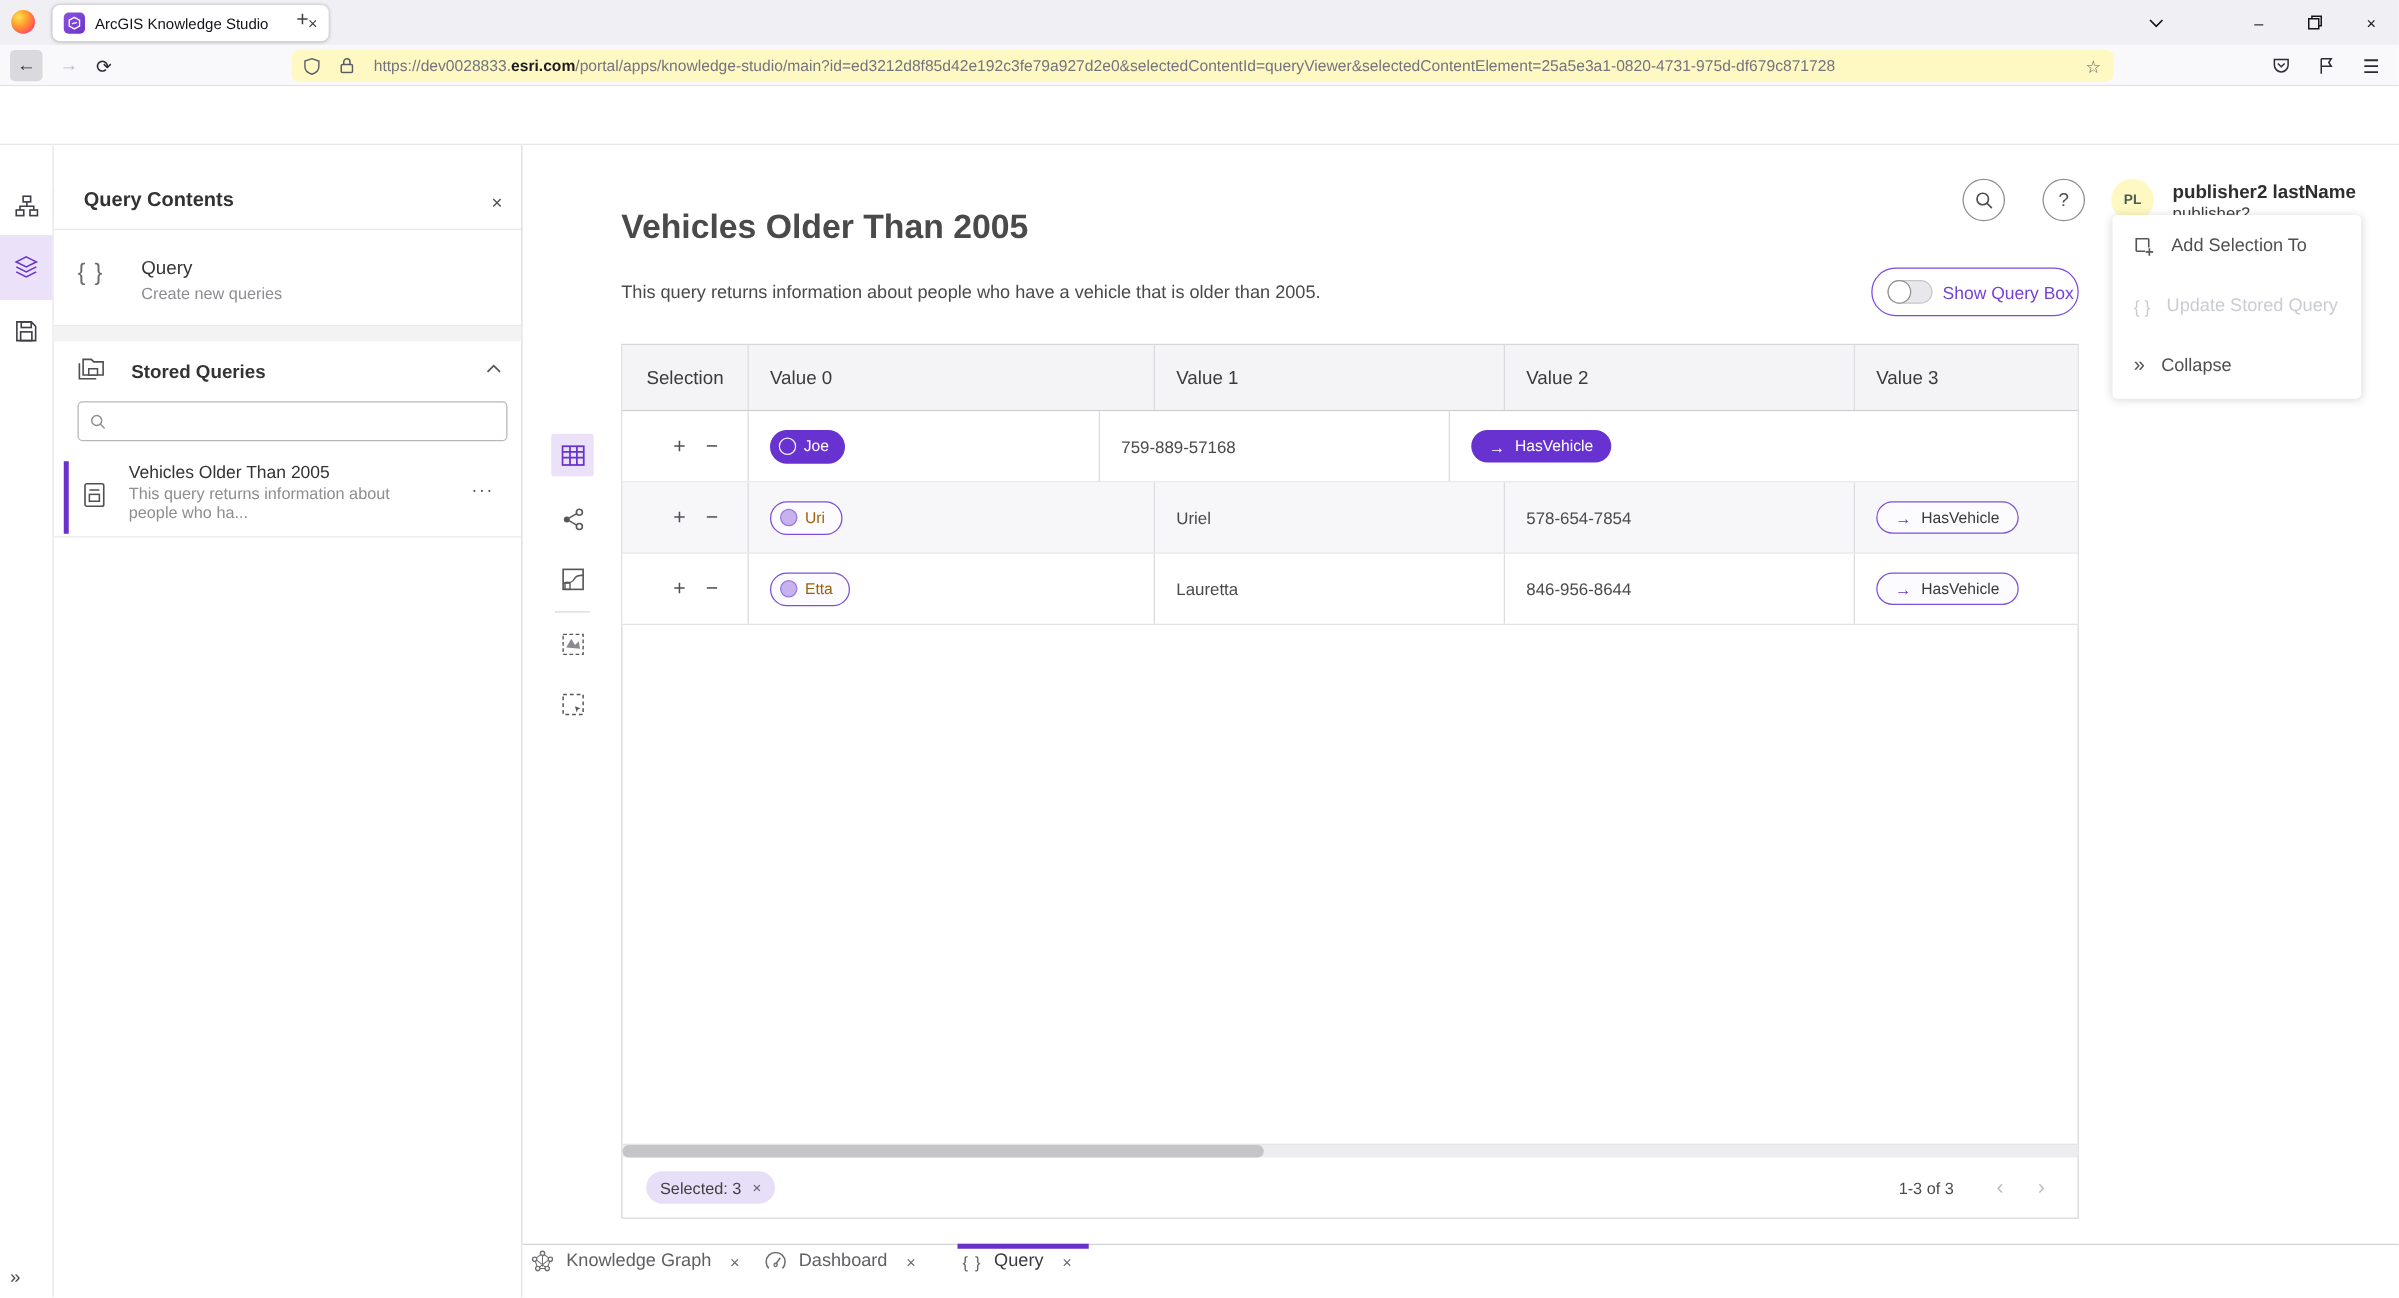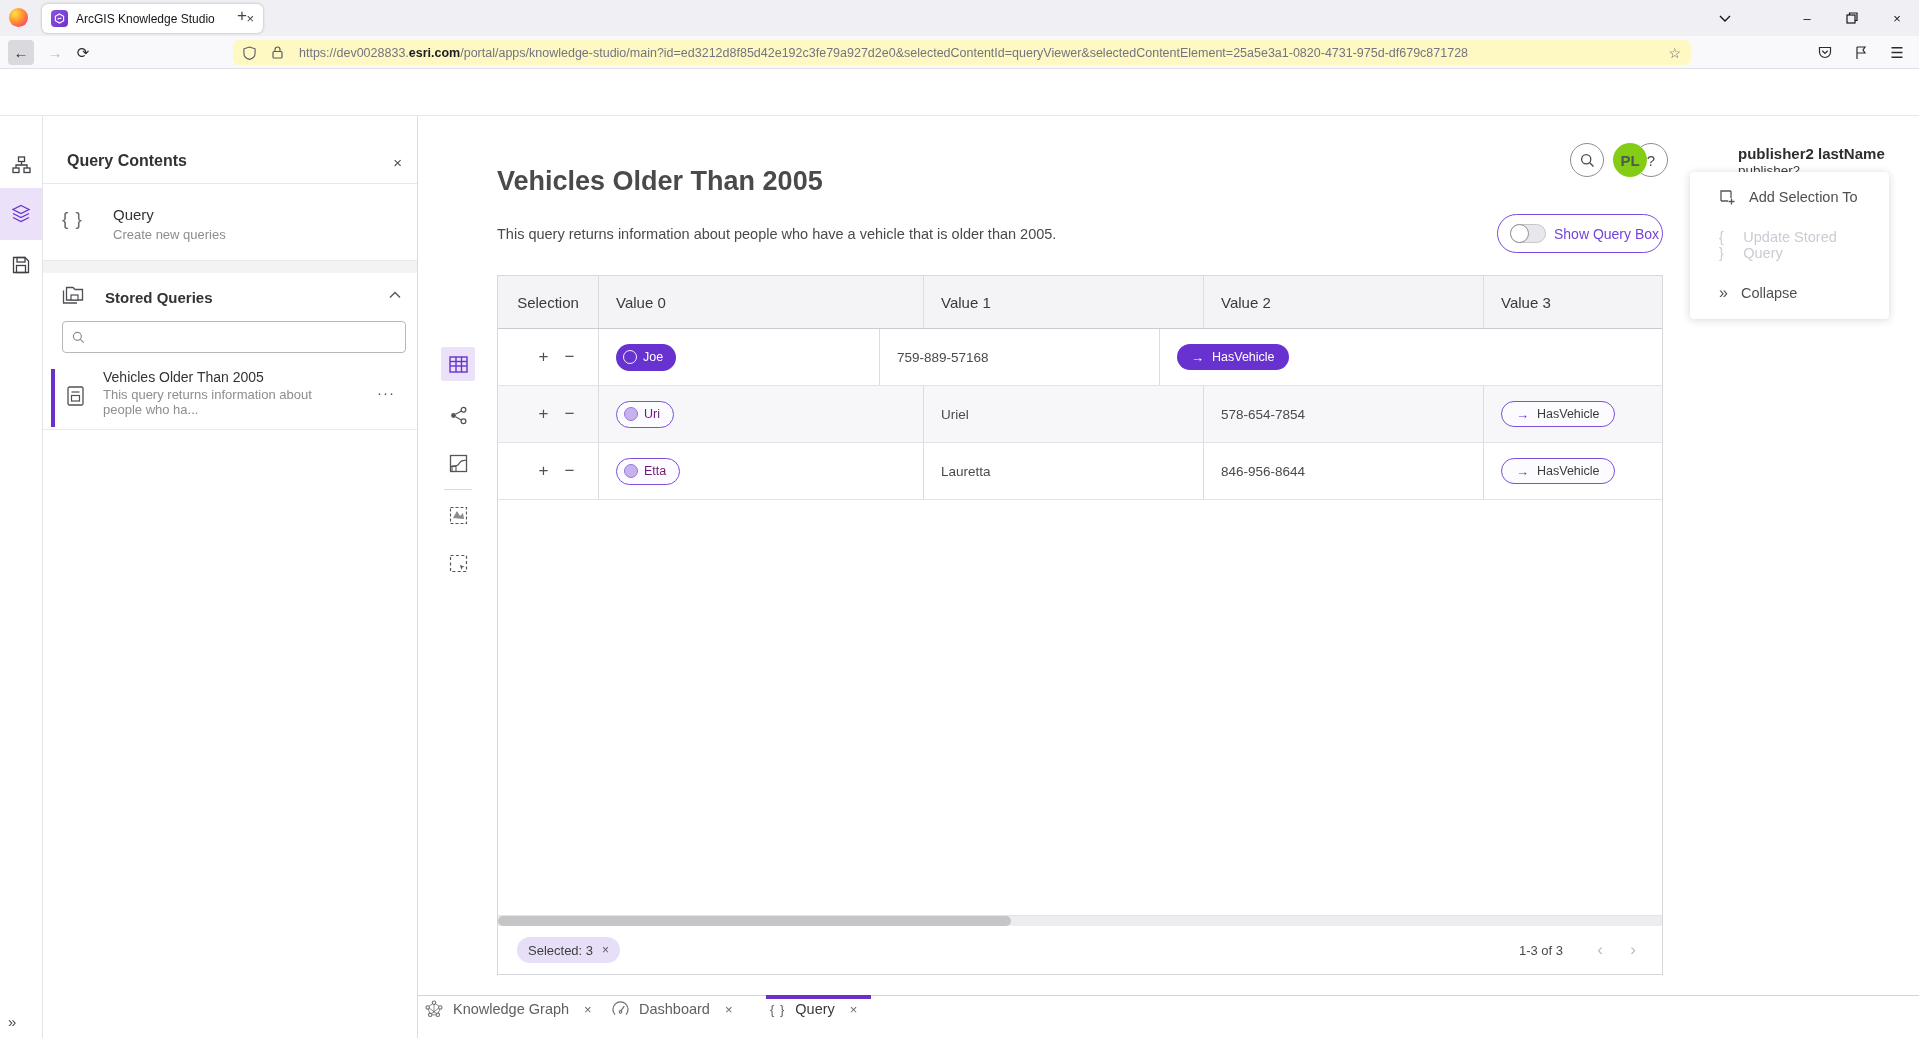--- a/index.html
+++ b/index.html
@@ -32,22 +32,22 @@
   .urlicon { color:#5b5b66; flex:none; }
 
   
   #appheader { position:absolute; left:0; top:69px; width:1919px; height:47px; background:#fff; border-bottom:1px solid #e8e8ea; }
   .app-logo { position:absolute; left:16px; top:79px; width:28px; height:28px; border-radius:6px;
               background:linear-gradient(135deg,#8a53e0,#6d32cc); display:flex; align-items:center; justify-content:center; }
   .project-title { position:absolute; left:58px; top:80px; font-size:20px; font-weight:600; color:#303030; }
   .pencil { position:absolute; left:266px; top:82px; }
   .hdr-circle { position:absolute; top:74px; width:34px; height:34px; border:1px solid #8d8d93; border-radius:50%;
                 display:flex; align-items:center; justify-content:center; color:#4a4a4a; font-size:15px; background:#fff; }
-  .avatar { position:absolute; left:1613px; top:74px; width:34px; height:34px; border-radius:50%; background:#84cc16;
-            display:flex; align-items:center; justify-content:center; font-size:15px; font-weight:bold; color:#4c5b52; }
+  .avatar { position:absolute; left:1689px; top:74px; width:34px; height:34px; border-radius:50%; background:#fef9c3;
+            display:flex; align-items:center; justify-content:center; font-size:11px; font-weight:bold; color:#4c5b52; }
   .uname { position:absolute; left:1738px; top:76px; font-size:15px; font-weight:bold; color:#2e2e2e; }
   .usub  { position:absolute; left:1738px; top:94px; font-size:13.5px; color:#3f3f3f; }
 
   
   #rail { position:absolute; left:0; top:116px; width:43px; height:922px; background:#fff; border-right:1px solid #e4e4e7; }
   .rail-btn { position:absolute; left:0; width:42px; height:42px; display:flex; align-items:center; justify-content:center; }
   .rail-sel { background:#ebe2fa; height:52px; }
   .rail-expand { position:absolute; left:8px; bottom:8px; font-size:15px; color:#4a4a4a; }
 
   
@@ -99,42 +99,42 @@
   .c2 { width:280px; flex:none; border-left:1px solid #dcdce0;margin-left:44px; }
   .c3 { width:280px; flex:none; border-left:1px solid #dcdce0; }
   .c4 { flex:1; border-left:1px solid #dcdce0; }
   .td { display:flex; align-items:center; font-size:13.5px; color:#4a4a4a; padding-left:17px; }
   .selcell { gap:16px; font-size:17px; color:#4f4f55; }
   .selcell span { cursor:default; }
   .ppill { display:inline-flex; align-items:center; height:27px; border-radius:14px; padding:0 13px 0 7px; gap:6px; font-size:12.5px; }
   .ppill .dot { width:14px; height:14px; border-radius:50%; flex:none; }
   .ppill.filled { background:#6732cf; color:#fff; }
   .ppill.filled .dot { border:1.5px solid rgba(255,255,255,.92); }
-  .ppill.outline { background:#fcfbff; border:1.5px solid #7c50d8; color:#701a75; }
+  .ppill.outline { background:#fcfbff; border:1.5px solid #7c50d8; color:#a16207; }
   .ppill.outline .dot { background:#c8b2ee; border:1px solid #9678de; }
   .rpill { display:inline-flex; align-items:center; height:26px; border-radius:14px; padding:0 14px; gap:8px; font-size:12.5px; }
   .rpill.filled { background:#6732cf; color:#fff; }
   .rpill.filled .arr { color:#fff; }
   .rpill.outline { background:#fcfbff; border:1px solid #7c50d8; color:#3a3a3a; }
   .rpill.outline .arr { color:#6732cf; }
   .arr { font-size:13px; }
   .tfill { flex:1; }
   .hscroll { height:11px; background:#ededef; position:relative; flex:none; border-top:1px solid #e4e4e7; }
   .hthumb { position:absolute; left:0; top:0; height:10px; width:513px; background:#c5c5c8; border-radius:5px; }
   .tfoot { height:48px; display:flex; align-items:center; padding:0 19px; flex:none; }
   .selchip { background:#e7dff7; border-radius:13px; height:26px; display:inline-flex; align-items:center; gap:9px;
              padding:0 11px; font-size:13px; color:#3e3e3e; }
   .selchip .x { font-size:12px; color:#5a5a60; }
   .pager { margin-left:auto; display:flex; align-items:center; gap:13px; }
   .range { font-size:13px; color:#4a4a4a; margin-right:14px; }
   .pgbtn { font-size:17px; color:#bcbcc2; width:20px; text-align:center; }
 
   
   .ctxmenu { position:absolute; left:1690px; top:172px; width:199px; height:147px; background:#fff; border-radius:4px;
-             box-shadow:0 1px 8px rgba(0,0,0,.16); padding:1px 12px; }
+             box-shadow:0 1px 8px rgba(0,0,0,.16); padding:1px 0; }
   .ctx-item { height:48px; display:flex; align-items:center; gap:13px; padding:0 17px; font-size:14.5px; color:#4f4f4f; }
   .ctx-item .braces { font-size:14px; letter-spacing:0; }
   .ctx-item.disabled { color:#caccd3; }
   .ctx-item.disabled .braces { color:#caccd3; }
   .ctx-collapse-icon { font-size:16px; color:#55555a; }
 
   
   #tabbar { position:absolute; left:418px; top:995px; width:1501px; height:43px; background:#fff; border-top:1px solid #d4d4d8; }
   .vtab { position:absolute; top:1px; height:24px; display:flex; align-items:center; gap:10px; font-size:14.5px; color:#5f5f64; }
   .vtab .x { font-size:13px; color:#6a6a6e; margin-left:5px; }

